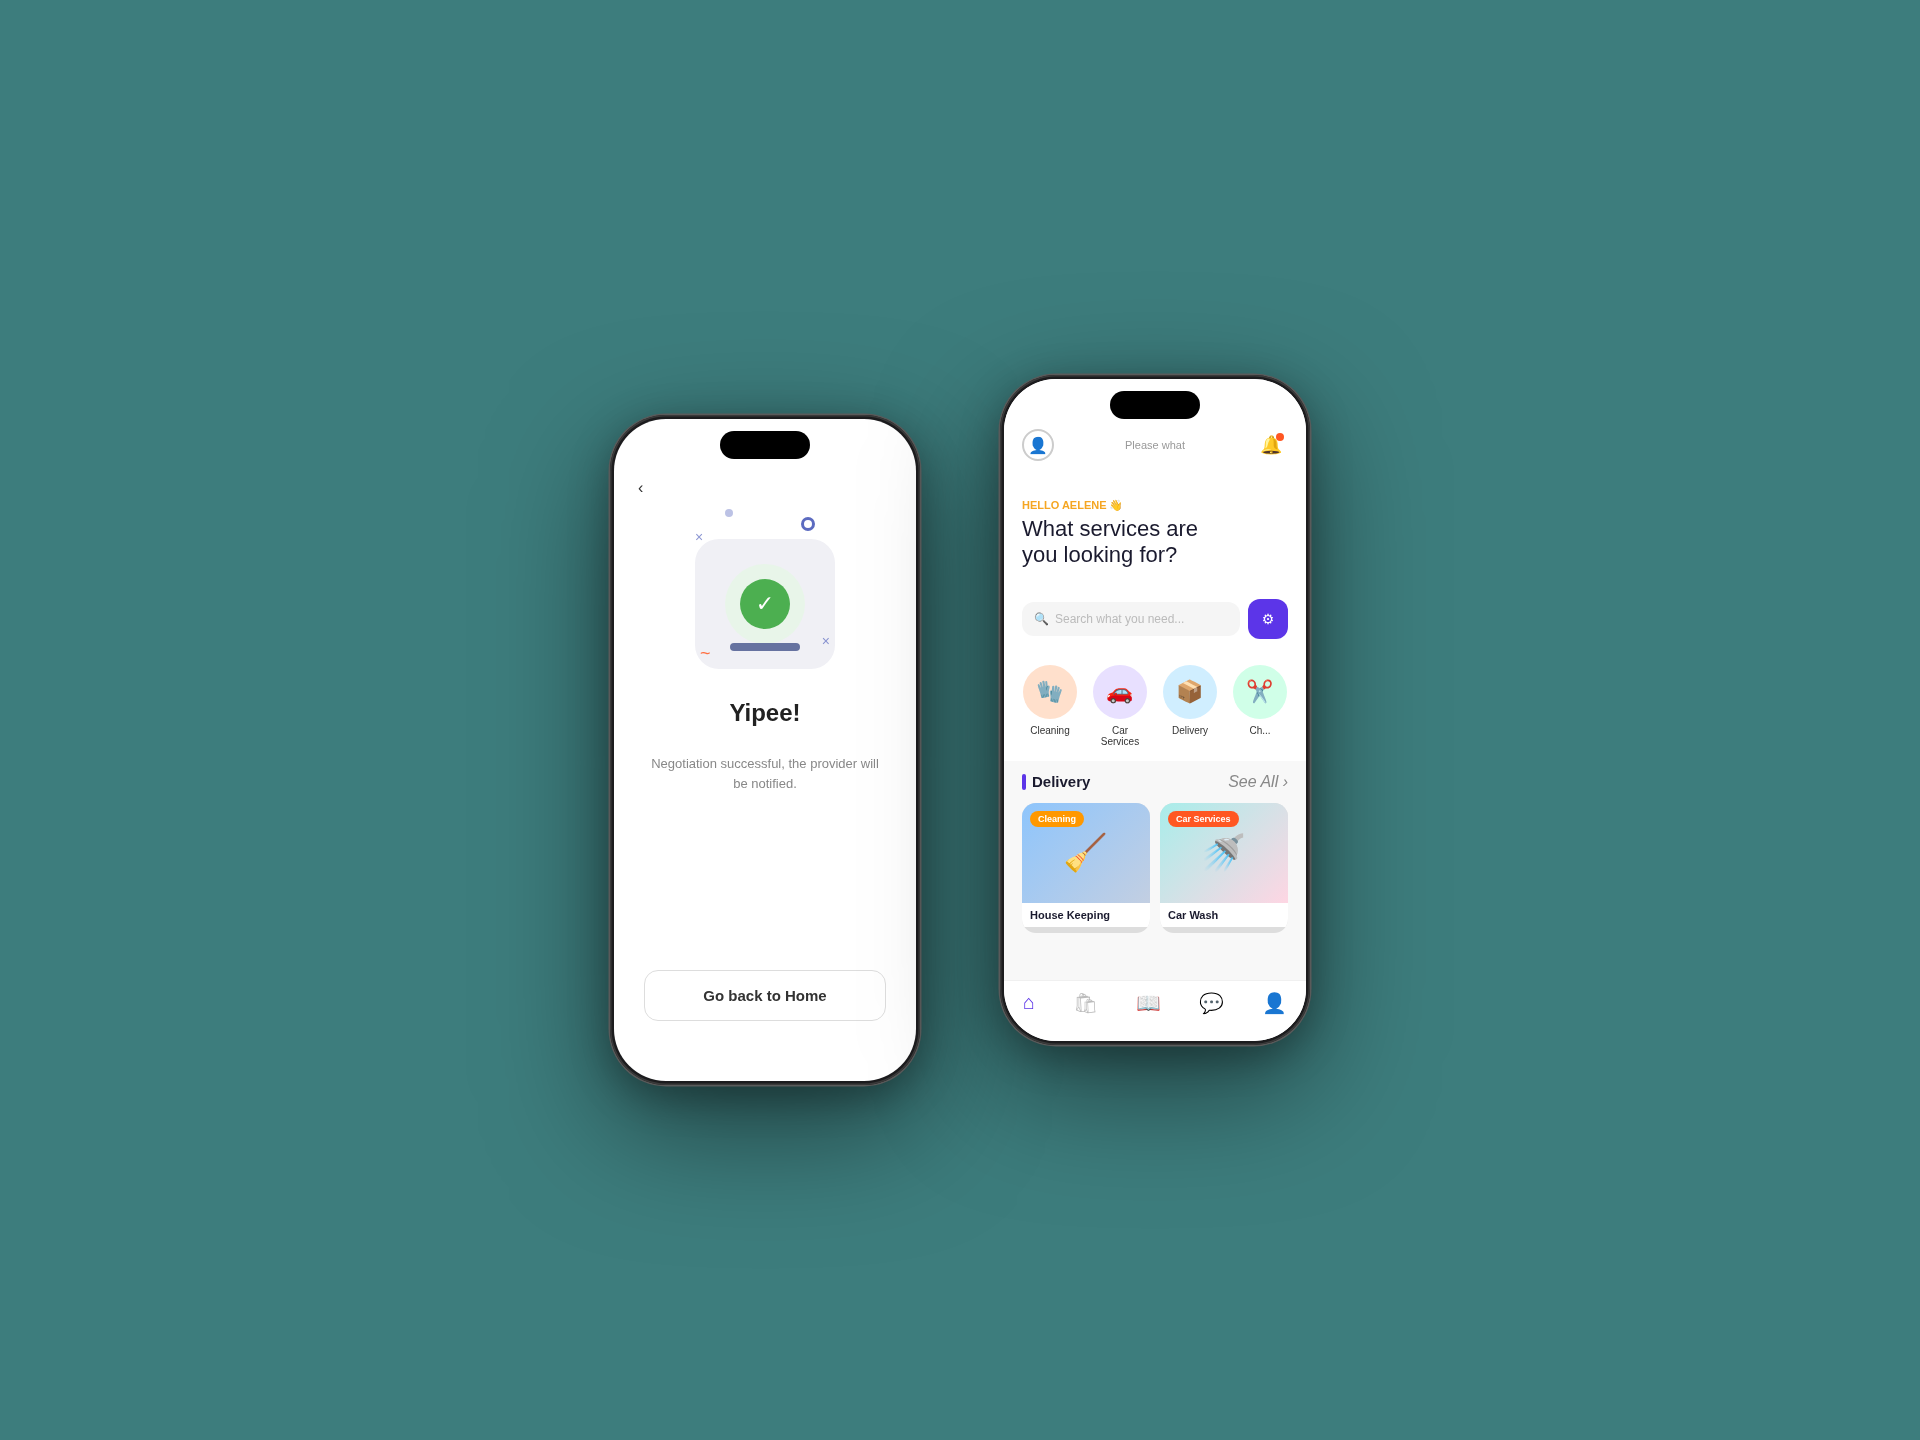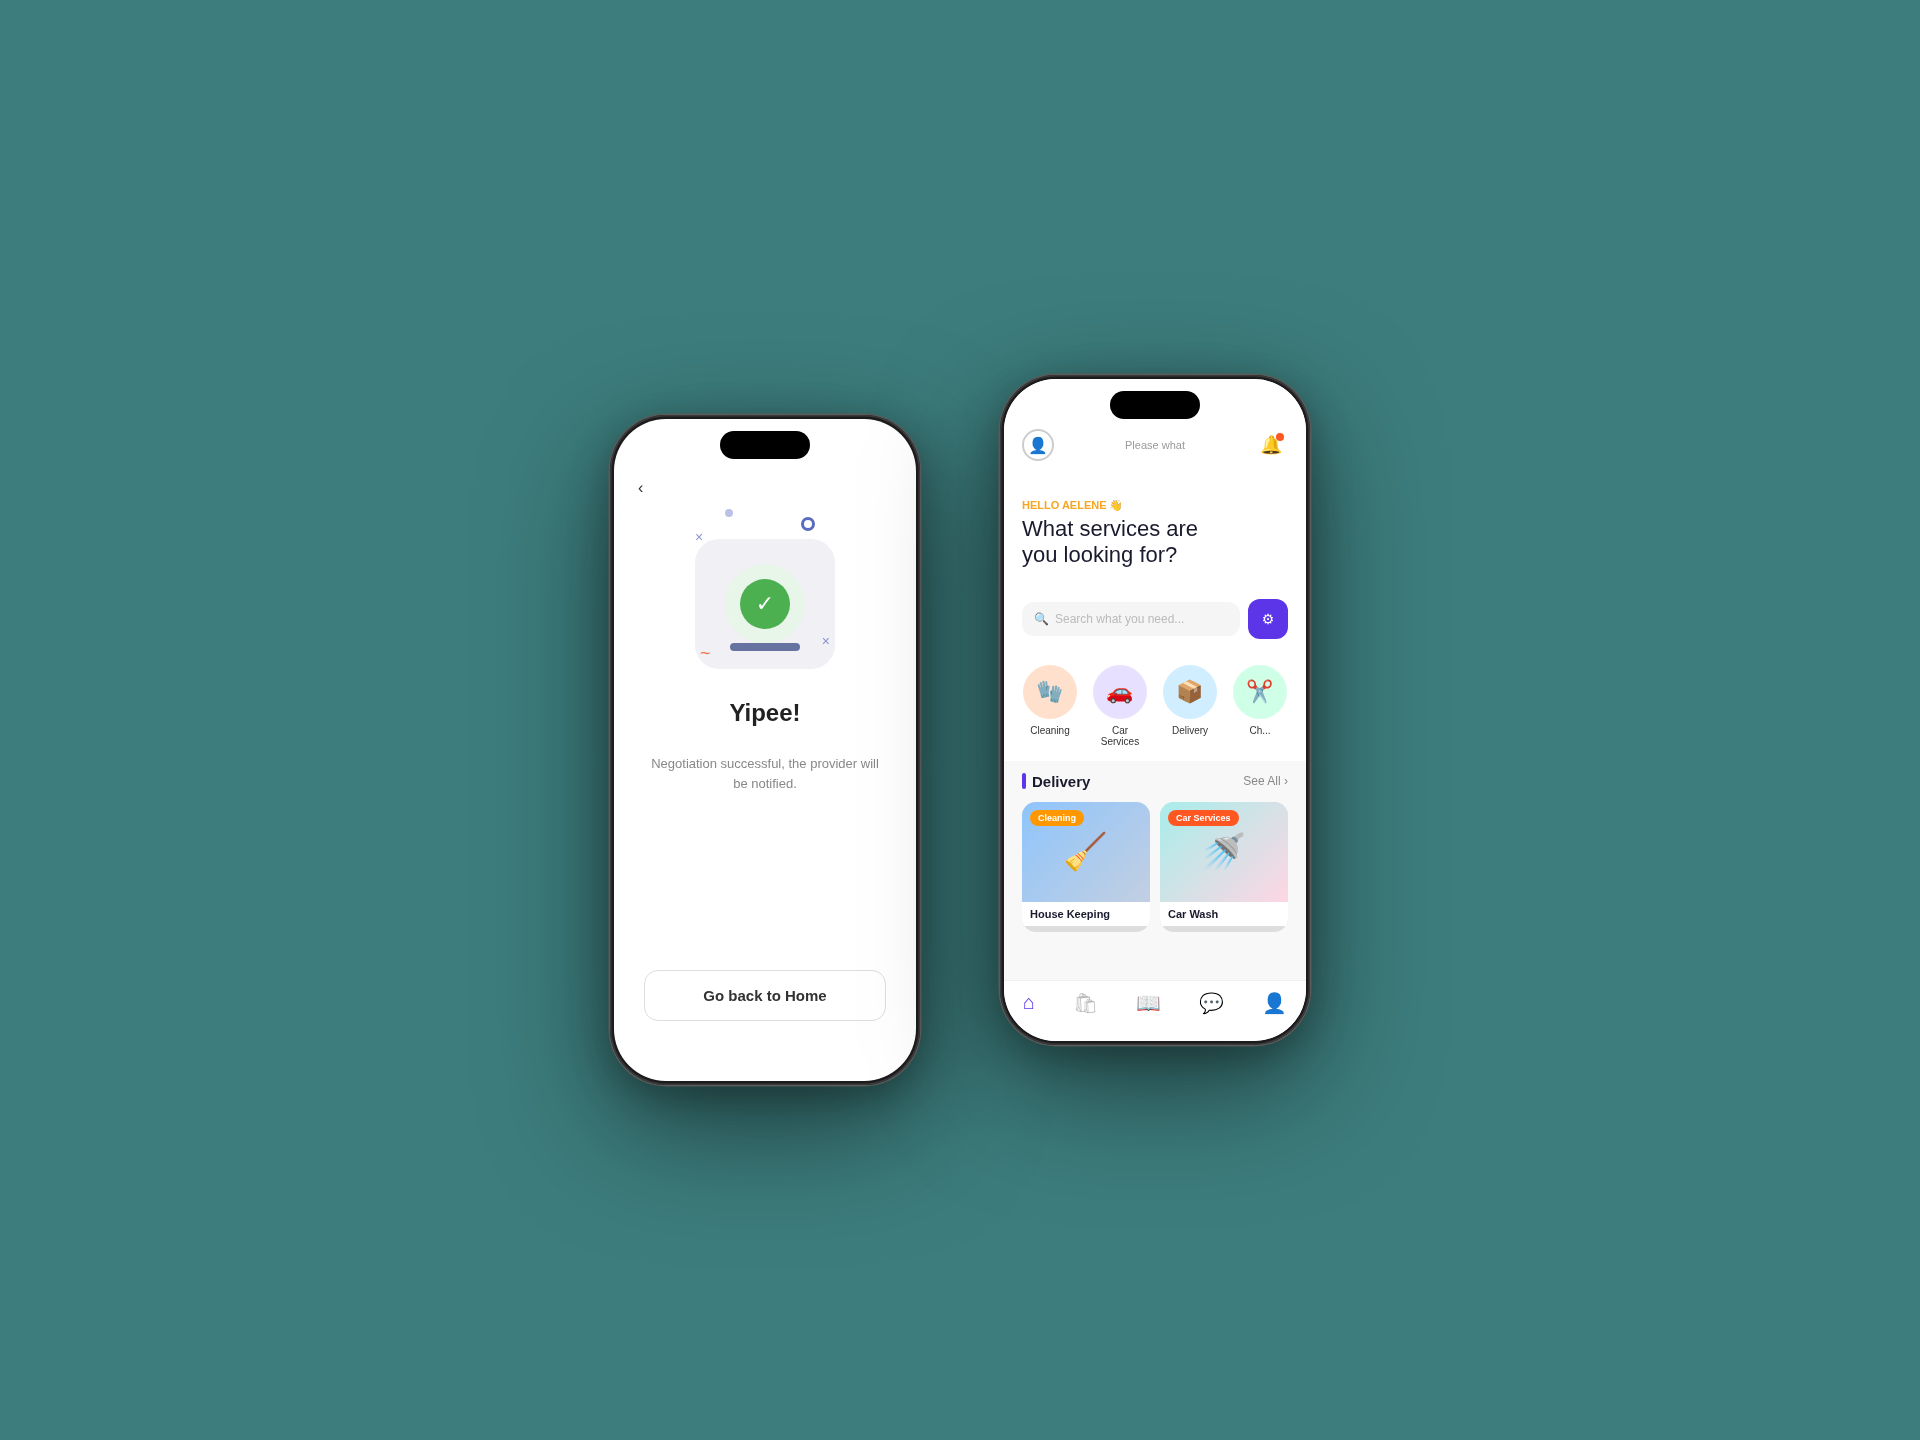--- a/index.html
+++ b/index.html
@@ -401,23 +401,24 @@
       gap: 6px;
     }
 
     .services-title-bar {
       width: 4px; height: 16px;
       background: #5c35e8;
       border-radius: 2px;
     }
 
     .see-all {
-      font-size: 12px;
+      font-size: 16px;
       color: #888;
       cursor: pointer;
+      font-style: italic;
     }
 
     .services-grid {
       display: flex;
       gap: 10px;
       overflow: hidden;
     }
 
     .service-card {
       border-radius: 14px;

